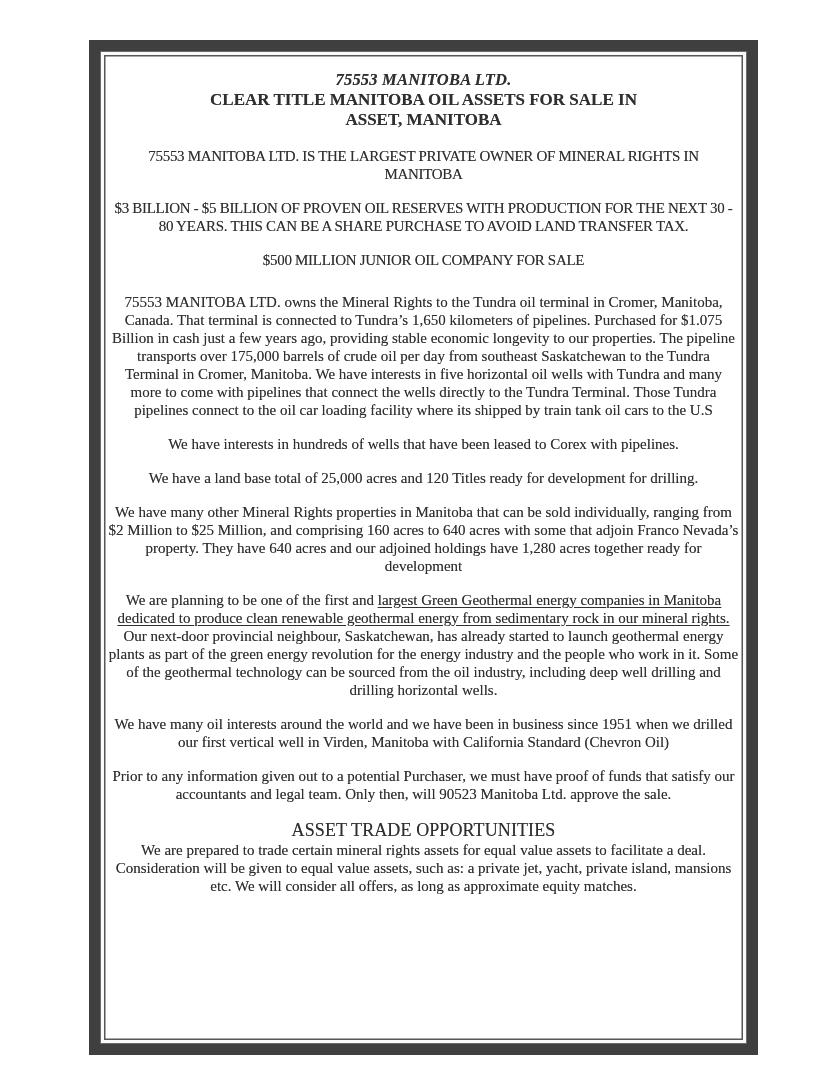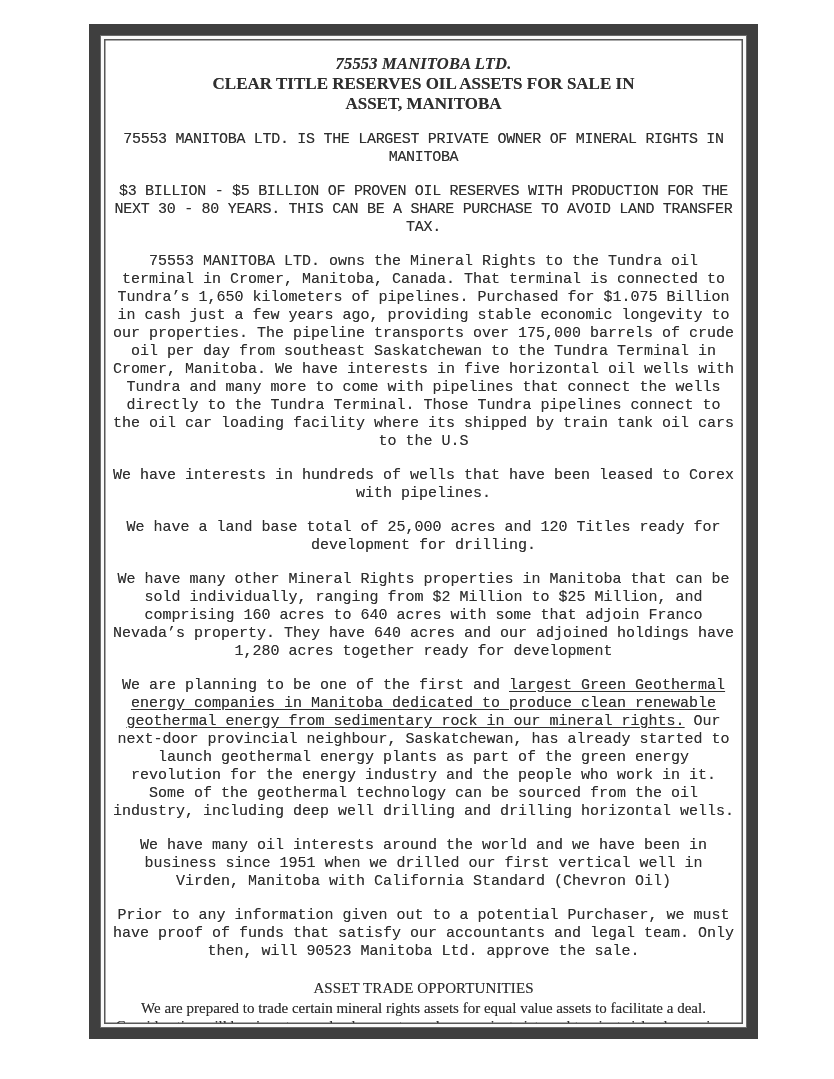--- a/index.html
+++ b/index.html
@@ -13,21 +13,21 @@
     height: 1079px;
     background: #ffffff;
     font-family: "Liberation Serif", "DejaVu Serif", serif;
     color: #2f2f2f;
     overflow: hidden;
   }
   
   .frame {
     position: absolute;
     left: 89px;
-    top: 24px;
+    top: 40px;
     width: 669px;
     height: 1015px;
     box-sizing: border-box;
     background: #ffffff;
     box-shadow:
       inset 0 0 0 11px #3f3f3f,
       inset 0 0 0 12px #6a6a6a,
       inset 0 0 0 15px #fafafa,
       inset 0 0 0 16.5px #575757;
     padding: 16.5px;
@@ -55,50 +55,50 @@
     font-weight: bold;
     font-size: 17px;
     line-height: 20px;
     margin-bottom: 17px;
   }
   .caps {
     letter-spacing: -0.3px;
   }
   p.block, div.block {
     margin: 0 0 16px;
-    font-family: Liberation Mono, monospace;
   }
   .mb-lg { margin-bottom: 24px !important; }
   .u { text-decoration: underline; text-underline-offset: 2px; }
   .trade-heading {
-    font-size: 15px;
+    font-size: 18px;
     line-height: 22px;
     letter-spacing: 0.1px;
   }
 </style>
 </head>
 <body>
 
 <div class="page">
   <div class="frame">
     <div class="content">
 
       <div class="hdr-italic">75553 MANITOBA LTD.</div>
 
       <div class="hdr-bold">
-        <div>CLEAR TITLE RESERVES OIL ASSETS FOR SALE IN</div>
+        <div>CLEAR TITLE MANITOBA OIL ASSETS FOR SALE IN</div>
         <div>ASSET, MANITOBA</div>
       </div>
 
       <p class="block caps">75553 MANITOBA LTD. IS THE LARGEST PRIVATE OWNER OF MINERAL RIGHTS IN MANITOBA</p>
 
       <div class="block">
         <div class="caps">$3 BILLION - $5 BILLION OF PROVEN OIL RESERVES WITH PRODUCTION FOR THE NEXT 30 - 80 YEARS.  THIS CAN BE A SHARE PURCHASE TO AVOID LAND TRANSFER TAX.</div>
       </div>
 
+      <p class="block caps mb-lg">$500 MILLION JUNIOR OIL COMPANY FOR SALE</p>
 
       <p class="block">75553 MANITOBA LTD. owns the Mineral Rights to the Tundra oil terminal in Cromer, Manitoba, Canada. That terminal is connected to Tundra’s 1,650 kilometers of pipelines. Purchased for $1.075 Billion in cash just a few years ago, providing stable economic longevity to our properties. The pipeline transports over 175,000 barrels of crude oil per day from southeast Saskatchewan to the Tundra Terminal in Cromer, Manitoba. We have interests in five horizontal oil wells with Tundra and many more to come with pipelines that connect the wells directly to the Tundra Terminal. Those Tundra pipelines connect to the oil car loading facility where its shipped by train tank oil cars to the U.S</p>
 
       <p class="block">We have interests in hundreds of wells that have been leased to Corex with pipelines.</p>
 
       <p class="block">We have a land base total of 25,000 acres and 120 Titles ready for development for drilling.</p>
 
       <p class="block">We have many other Mineral Rights properties in Manitoba that can be sold individually, ranging from $2 Million to $25 Million, and comprising 160 acres to 640 acres with some that adjoin Franco Nevada’s property. They have 640 acres and our adjoined holdings have 1,280 acres together ready for development</p>
 
       <p class="block"><span>We are planning to be one of the first and </span><span class="u">largest Green Geothermal energy companies in Manitoba dedicated to produce clean renewable geothermal energy from sedimentary rock in our mineral rights.</span><span> Our next-door provincial neighbour, Saskatchewan, has already started to launch geothermal energy plants as part of the green energy revolution for the energy industry and the people who work in it.  Some of the geothermal technology can be sourced from the oil industry, including deep well drilling and drilling horizontal wells.</span></p>

